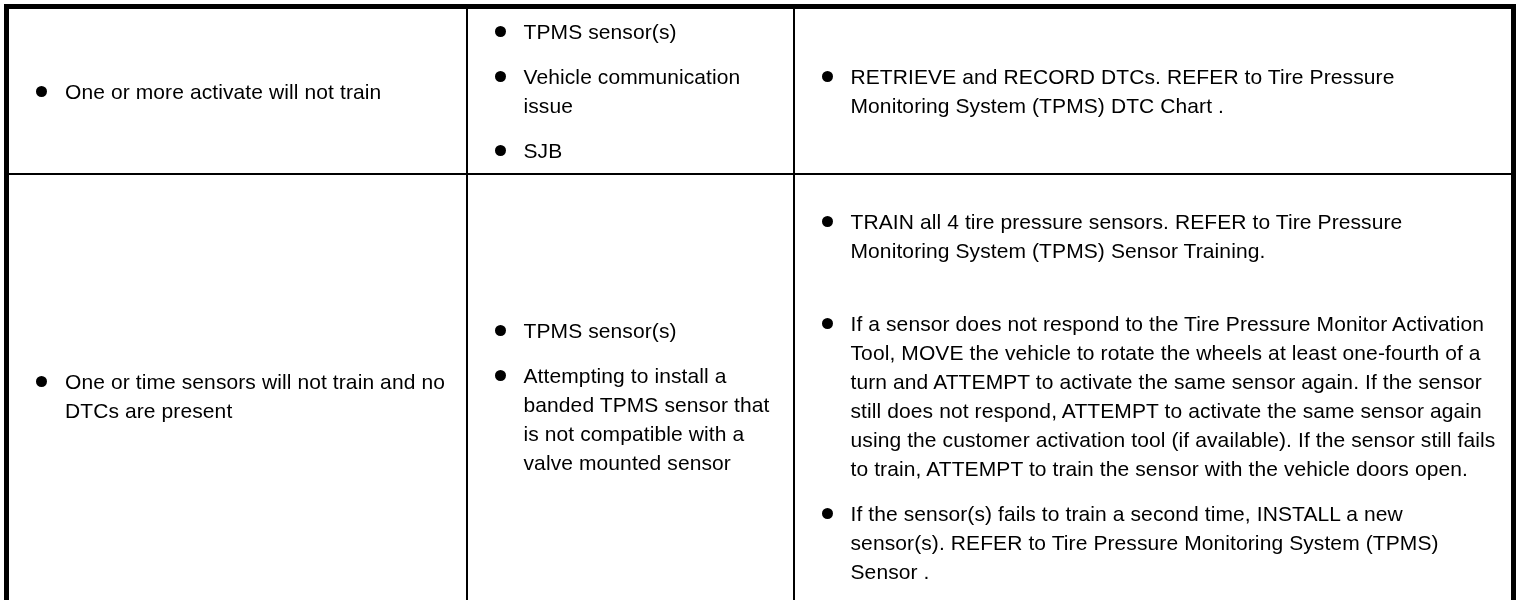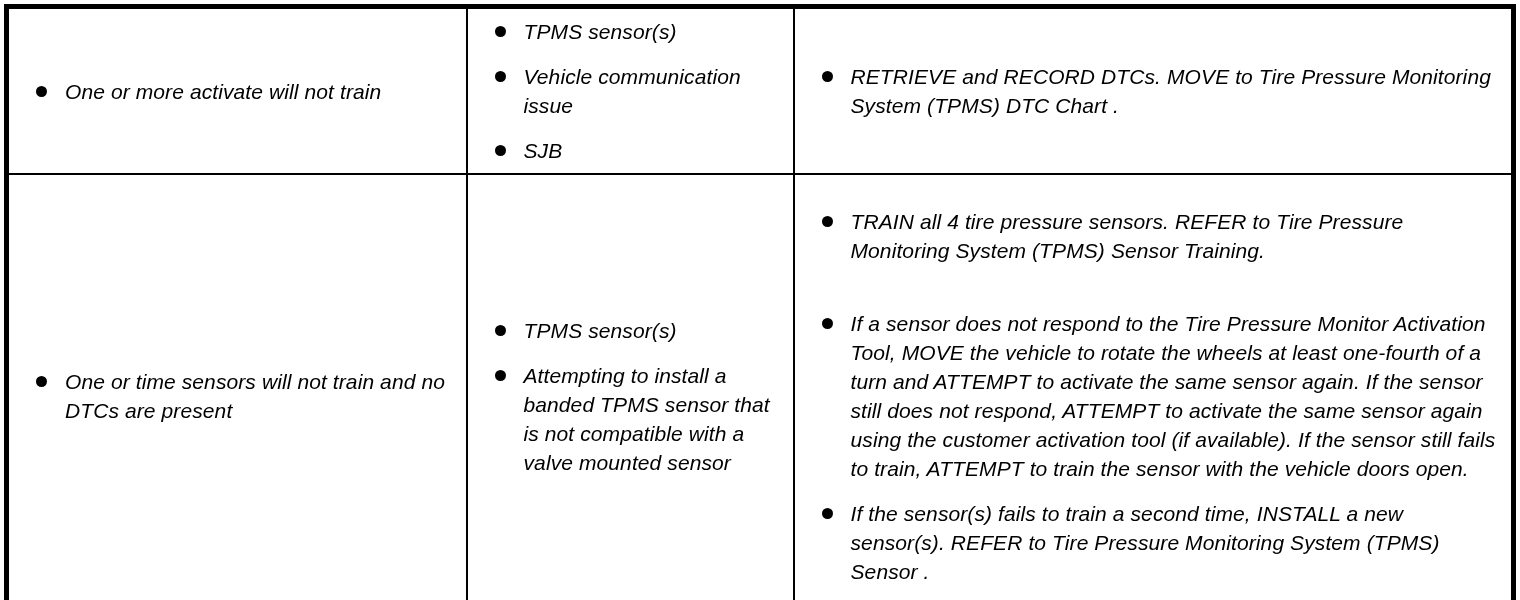--- a/index.html
+++ b/index.html
@@ -37,21 +37,20 @@
     list-style: none;
     margin: 0;
     padding: 0 0 0 27px;
   }
   ul.bullets li {
     display: flex;
     align-items: flex-start;
     font-size: 21px;
     line-height: 29px;
     letter-spacing: 0.1px;
-    font-style: italic;
   }
   ul.bullets li + li {
     margin-top: 16px;
   }
   .marker {
     flex: 0 0 auto;
     width: 11px;
     height: 11px;
     border-radius: 50%;
     background: #000000;
@@ -97,21 +96,21 @@
             <li>
               <span class="marker"></span>
               <span class="bullet-text">SJB</span>
             </li>
           </ul>
         </td>
         <td class="cell cell-actions">
           <ul class="bullets">
             <li>
               <span class="marker"></span>
-              <span class="bullet-text">RETRIEVE and RECORD DTCs. MOVE to Tire Pressure Monitoring System (TPMS) DTC Chart .</span>
+              <span class="bullet-text">RETRIEVE and RECORD DTCs. REFER to Tire Pressure Monitoring System (TPMS) DTC Chart .</span>
             </li>
           </ul>
         </td>
       </tr>
       <tr class="row-2">
         <td class="cell cell-condition">
           <ul class="bullets">
             <li>
               <span class="marker"></span>
               <span class="bullet-text">One or time sensors will not train and no DTCs are present</span>

